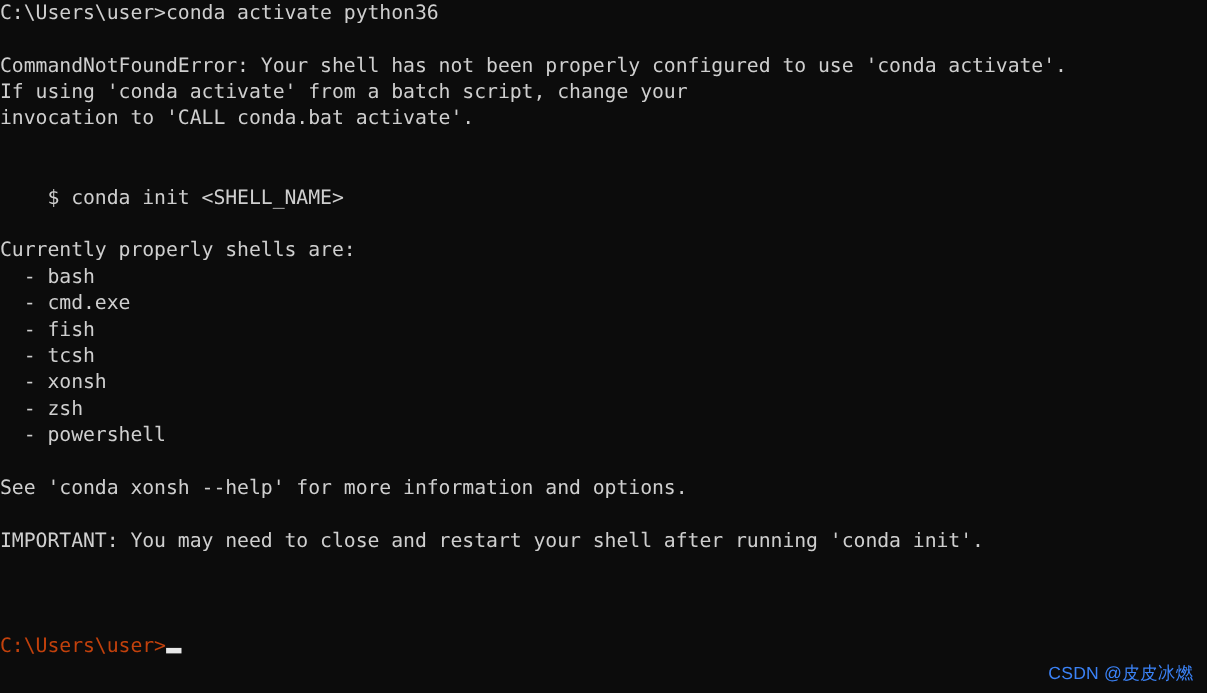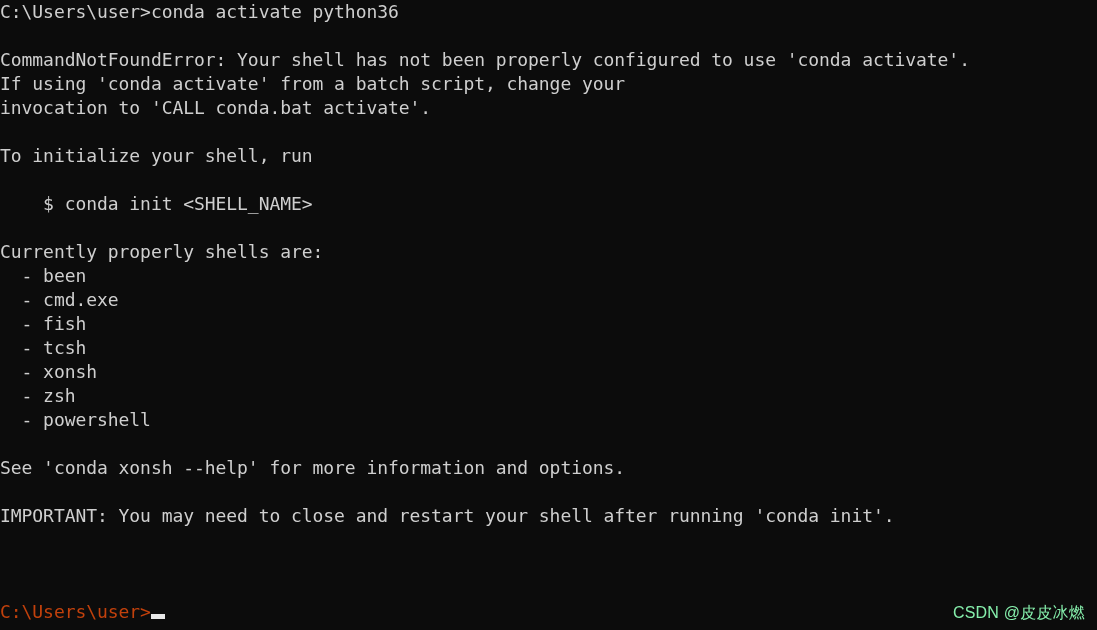--- a/index.html
+++ b/index.html
@@ -55,43 +55,42 @@
     vertical-align: baseline;
     margin-bottom: -1px;
   }
   #watermark {
     position: absolute;
     right: 12px;
     bottom: 7px;
     font-family: "Liberation Sans", "DejaVu Sans", sans-serif;
     font-size: 16px;
     line-height: 20px;
-    color: #86efac;
+    color: #3b82f6;
     white-space: pre;
     letter-spacing: 0.2px;
   }
 </style>
 </head>
 <body>
 
 <div id="terminal">
   <div id="screen">
 
     <div class="line">C:\Users\user&gt;conda activate python36</div>
     <div class="line blank"></div>
     <div class="line">CommandNotFoundError: Your shell has not been properly configured to use 'conda activate'.</div>
     <div class="line">If using 'conda activate' from a batch script, change your</div>
     <div class="line">invocation to 'CALL conda.bat activate'.</div>
     <div class="line blank"></div>
-    <div class="line">To initialize your shell, run</div>
     <div class="line blank"></div>
     <div class="line">    $ conda init &lt;SHELL_NAME&gt;</div>
     <div class="line blank"></div>
     <div class="line">Currently properly shells are:</div>
-    <div class="line">  - been</div>
+    <div class="line">  - bash</div>
     <div class="line">  - cmd.exe</div>
     <div class="line">  - fish</div>
     <div class="line">  - tcsh</div>
     <div class="line">  - xonsh</div>
     <div class="line">  - zsh</div>
     <div class="line">  - powershell</div>
     <div class="line blank"></div>
     <div class="line">See 'conda xonsh --help' for more information and options.</div>
     <div class="line blank"></div>
     <div class="line">IMPORTANT: You may need to close and restart your shell after running 'conda init'.</div>

